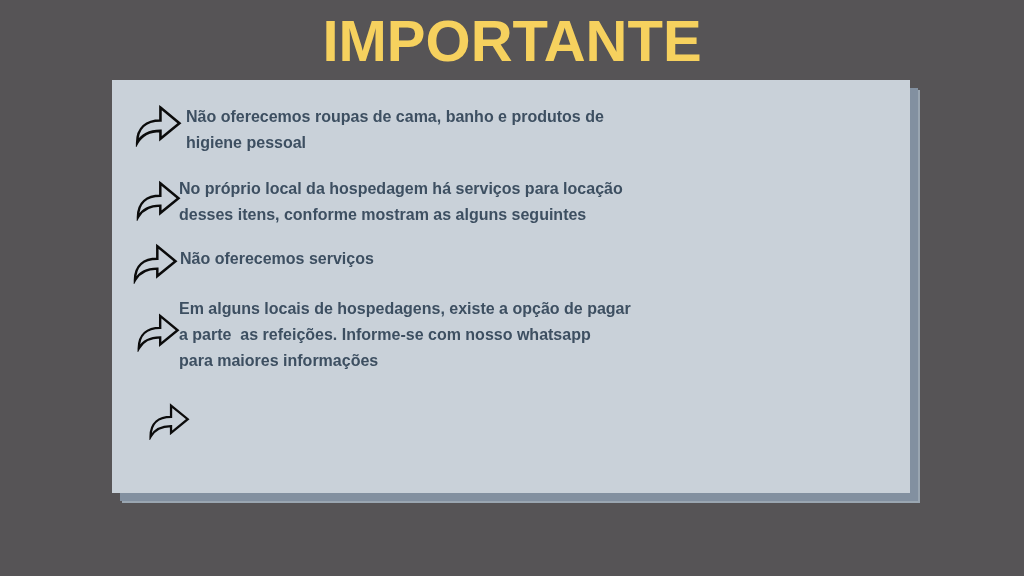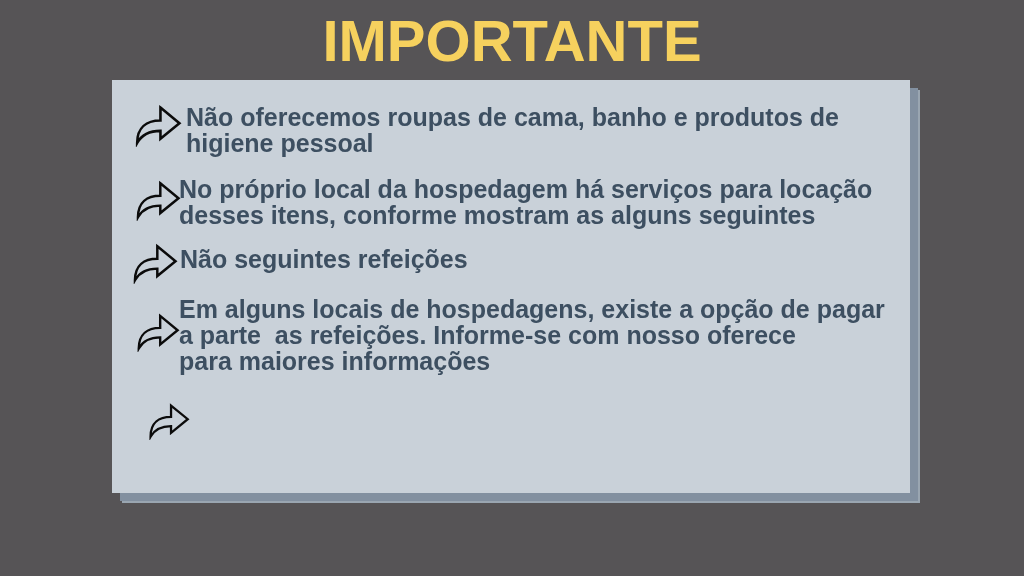--- a/index.html
+++ b/index.html
@@ -31,21 +31,21 @@
 
   .bullet-icon {
     position: absolute;
     display: block;
   }
   .bullet-icon svg { display: block; width: 100%; height: 100%; }
 
   .bullet-text {
     position: absolute;
     color: #3d4f61;
-    font-size: 25px; font-weight: bold;
+    font-size: 16px; font-weight: bold;
     line-height: 26px;
     white-space: pre-wrap;
     width: 710px;
   }
 
   
   .icon-1 { left: 20px;  top: 21px;  width: 50px; height: 46px; }
   .text-1 { left: 74px;  top: 24px;  }
 
   .icon-2 { left: 21px;  top: 97px;  width: 48px; height: 44px; }
@@ -83,29 +83,29 @@
       </svg>
     </span>
     <div class="bullet-text text-2">No próprio local da hospedagem há serviços para locação
 desses itens, conforme mostram as alguns seguintes</div>
 
     <span class="bullet-icon icon-3">
       <svg viewBox="0 0 58 50" xmlns="http://www.w3.org/2000/svg">
         <path d="M33 6 L55 24 L33 42 L33 33 C19 33 11 38 6 47 C6 29 17 21 33 21 Z" fill="none" stroke="#0b0b0b" stroke-width="3" stroke-linejoin="miter"></path>
       </svg>
     </span>
-    <div class="bullet-text text-3">Não seguintes refeições</div>
+    <div class="bullet-text text-3">Não oferecemos serviços</div>
 
     <span class="bullet-icon icon-4">
       <svg viewBox="0 0 58 50" xmlns="http://www.w3.org/2000/svg">
         <path d="M33 6 L55 24 L33 42 L33 33 C19 33 11 38 6 47 C6 29 17 21 33 21 Z" fill="none" stroke="#0b0b0b" stroke-width="3" stroke-linejoin="miter"></path>
       </svg>
     </span>
     <div class="bullet-text text-4">Em alguns locais de hospedagens, existe a opção de pagar
-a parte  as refeições. Informe-se com nosso oferece
+a parte  as refeições. Informe-se com nosso whatsapp
 para maiores informações</div>
 
     <span class="bullet-icon icon-5">
       <svg viewBox="0 0 58 50" xmlns="http://www.w3.org/2000/svg">
         <path d="M33 6 L55 24 L33 42 L33 33 C19 33 11 38 6 47 C6 29 17 21 33 21 Z" fill="none" stroke="#0b0b0b" stroke-width="3" stroke-linejoin="miter"></path>
       </svg>
     </span>
 
   </div>
 </div>

